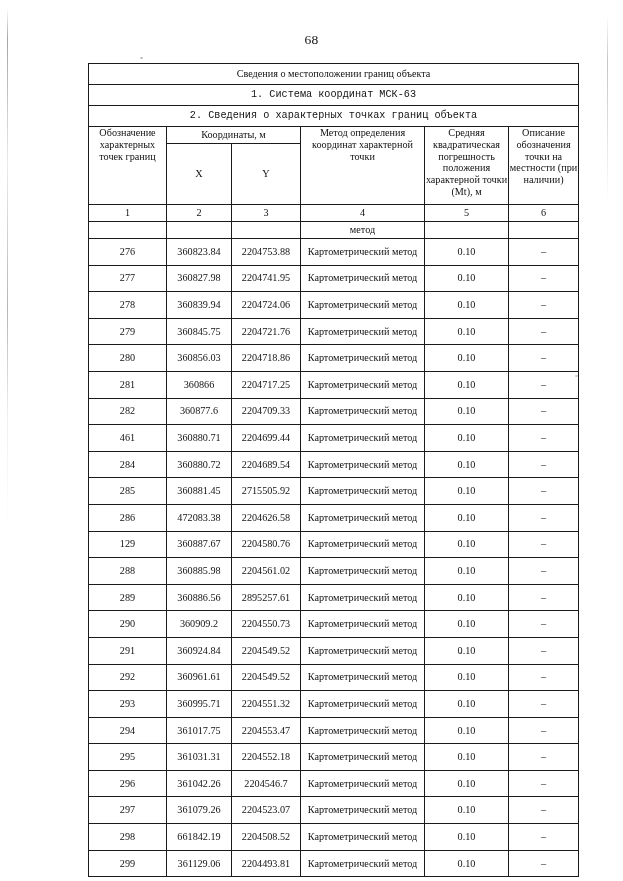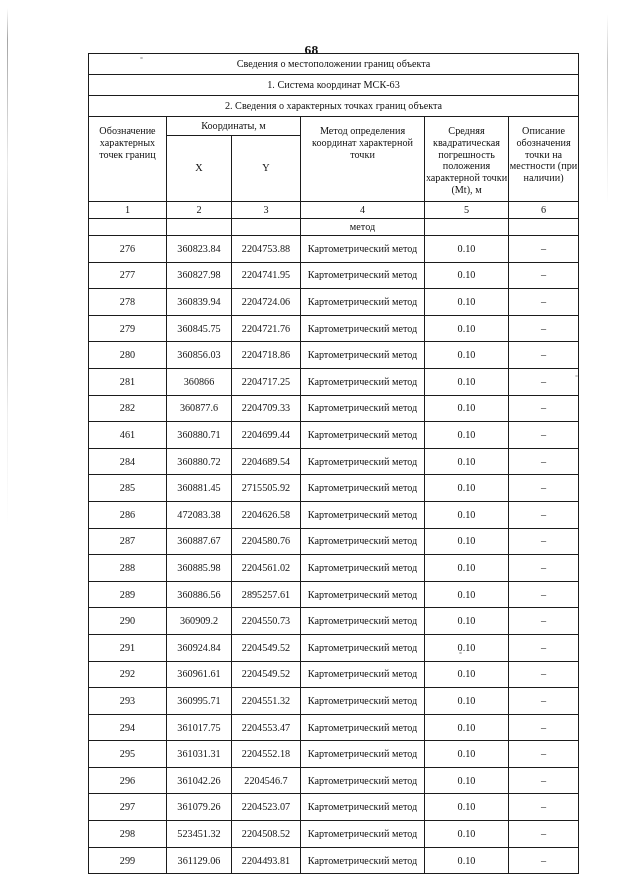--- a/index.html
+++ b/index.html
@@ -56,33 +56,32 @@
     position: absolute;
     left: 575px; top: 375px;
     width: 3px; height: 2px;
     background: rgba(130,130,130,0.45);
     border-radius: 50%;
   }
 
   
   .page-number {
     position: absolute;
-    left: 0; top: 42px;
+    left: 0; top: 32px;
     width: 623px;
     text-align: center;
     font-size: 13.5px;
     letter-spacing: 0.3px;
-    font-weight: bold;
   }
 
   
   .doc-table-wrap {
     position: absolute;
     left: 88px;
-    top: 53px;
+    top: 63px;
     width: 490px;
   }
 
   table.doc-table {
     border-collapse: collapse;
     width: 490px;
     table-layout: fixed;
   }
   table.doc-table td {
     border: 1px solid #1b1b1b;
@@ -104,27 +103,28 @@
   .row-title td {
     height: 20px;
     font-size: 10.4px;
     text-align: center;
   }
   .row-section td {
     height: 20px;
     text-align: left;
     padding-left: 5px;
     font-size: 10.4px;
+    font-family: Liberation Mono, monospace;
   }
   .hdr-cell {
     font-size: 10.2px;
     line-height: 1.33;
     padding: 2px 2px;
   }
-  .hdr-cell.tall { height: 76px; vertical-align: top; padding-top: 8px; }
+  .hdr-cell.tall { height: 76px; vertical-align: top; padding-top: 0; }
   .hdr-coord-top { height: 16px; margin-top: 36px; }
   .hdr-xy { height: 60px; vertical-align: middle; font-size: 11px; }
   .hdr-mid { vertical-align: middle; }
 
   .row-numbers td {
     height: 16px;
     font-size: 10.5px;
   }
 
   .row-orphan td {
@@ -293,21 +293,21 @@
         </tr>
         <tr class="data-row">
           <td>286</td>
           <td class="nowrap">472083.38</td>
           <td class="nowrap">2204626.58</td>
           <td class="method-cell">Картометрический метод</td>
           <td>0.10</td>
           <td class="dash">–</td>
         </tr>
         <tr class="data-row">
-          <td>287</td>
+          <td>129</td>
           <td class="nowrap">360887.67</td>
           <td class="nowrap">2204580.76</td>
           <td class="method-cell">Картометрический метод</td>
           <td>0.10</td>
           <td class="dash">–</td>
         </tr>
         <tr class="data-row">
           <td>288</td>
           <td class="nowrap">360885.98</td>
           <td class="nowrap">2204561.02</td>
@@ -382,21 +382,21 @@
         <tr class="data-row">
           <td>297</td>
           <td class="nowrap">361079.26</td>
           <td class="nowrap">2204523.07</td>
           <td class="method-cell">Картометрический метод</td>
           <td>0.10</td>
           <td class="dash">–</td>
         </tr>
         <tr class="data-row">
           <td>298</td>
-          <td class="nowrap">523451.32</td>
+          <td class="nowrap">661842.19</td>
           <td class="nowrap">2204508.52</td>
           <td class="method-cell">Картометрический метод</td>
           <td>0.10</td>
           <td class="dash">–</td>
         </tr>
         <tr class="data-row">
           <td>299</td>
           <td class="nowrap">361129.06</td>
           <td class="nowrap">2204493.81</td>
           <td class="method-cell">Картометрический метод</td>

